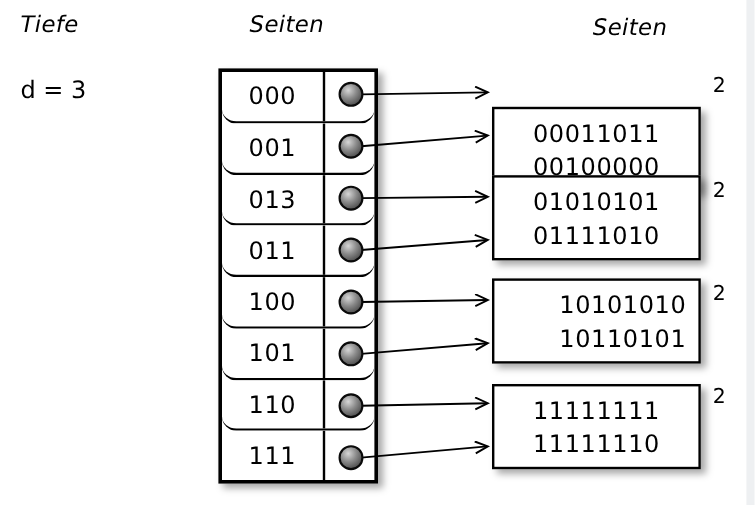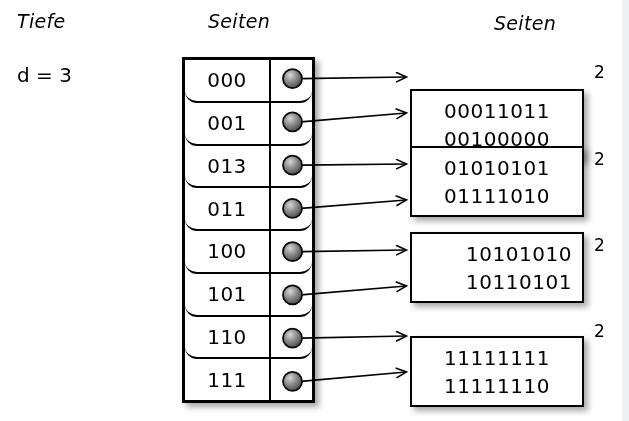--- a/index.html
+++ b/index.html
@@ -159,21 +159,21 @@
       <div class="page-box" style="top: 146px;">
         <div class="page-entry">01010101</div>
         <div class="page-entry">01111010</div>
       </div>
       <div class="local-depth" style="top: 149px;">2</div>
       <div class="page-box" style="top: 232px; padding-left: 44px;">
         <div class="page-entry">10101010</div>
         <div class="page-entry">10110101</div>
       </div>
       <div class="local-depth" style="top: 235px;">2</div>
-      <div class="page-box" style="top: 336px;">
+      <div class="page-box" style="top: 320px;">
         <div class="page-entry">11111111</div>
         <div class="page-entry">11111110</div>
       </div>
       <div class="local-depth" style="top: 321px;">2</div>
     </div>
 
   <svg id="overlay" width="629" height="421" viewBox="0 0 629 421">
       <defs>
         <radialGradient id="sphereGrad" cx="38%" cy="32%" r="80%">
           <stop offset="0%" stop-color="#d6d6d6"></stop>

